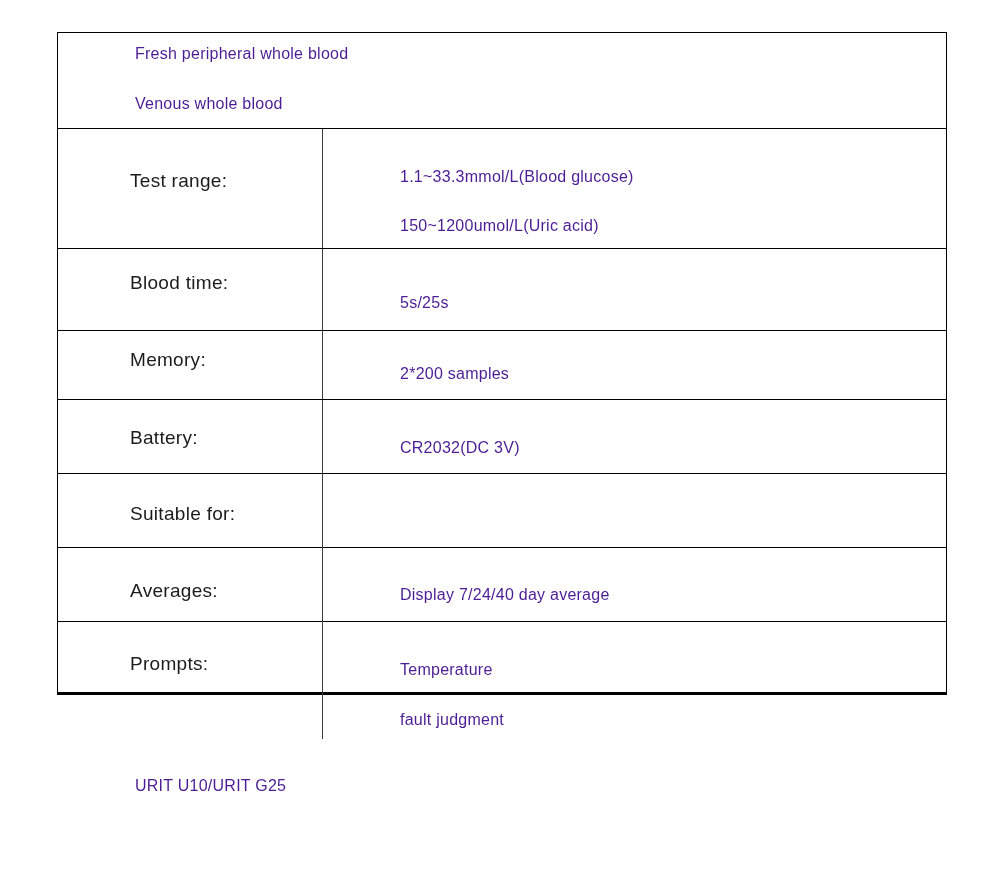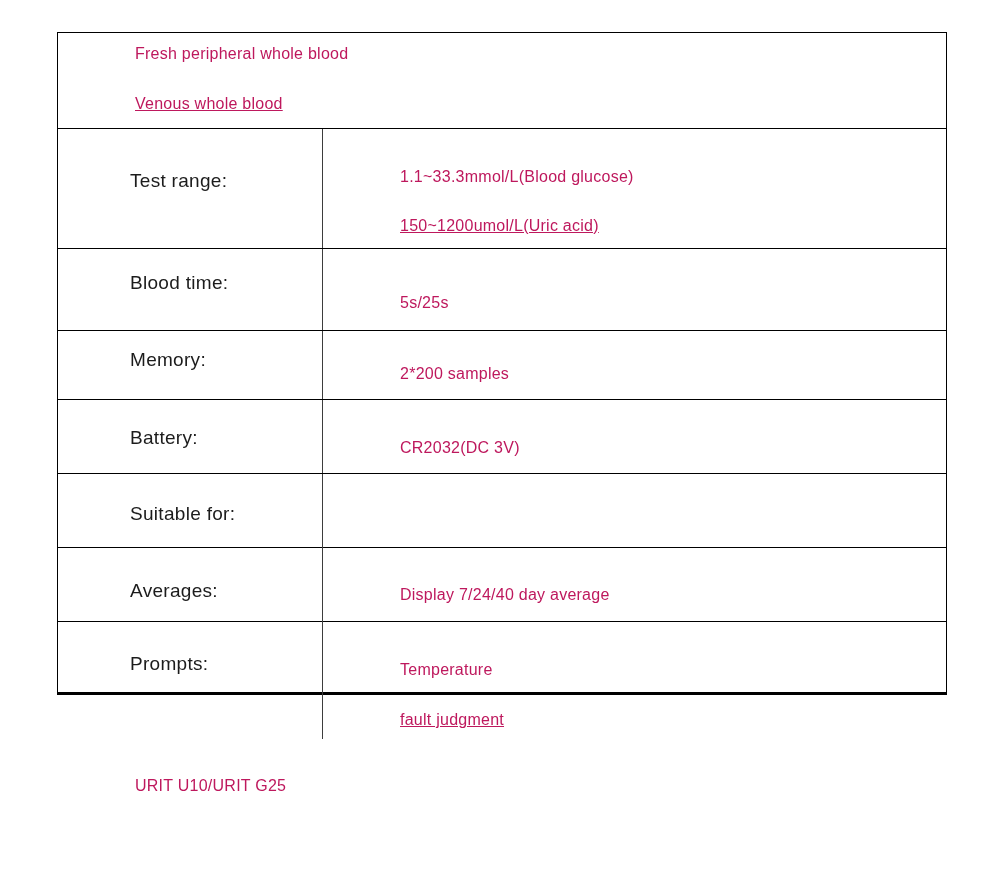--- a/index.html
+++ b/index.html
@@ -32,24 +32,24 @@
     padding-left: 72px;
     font-size: 19px;
     letter-spacing: 0.3px;
     color: #1c1c1c;
   }
   .cell-value {
     flex: 1 1 auto;
     padding-left: 77px;
     font-size: 16px;
     letter-spacing: 0.25px;
-    color: #be185d;
+    color: #4c1d95;
   }
   .vline { line-height: 16px; white-space: nowrap; }
-  .vline + .vline { margin-top: 34px; text-decoration: underline; }
+  .vline + .vline { margin-top: 34px; }
 
   
   .row:nth-child(1) { height: 96px; }
   .row:nth-child(1) .cell-label { padding-top: 36px; }
   .row:nth-child(1) .cell-value { padding-top: 13px; }
 
   .row:nth-child(2) { height: 120px; }
   .row:nth-child(2) .cell-label { padding-top: 41px; }
   .row:nth-child(2) .cell-value { padding-top: 40px; }
   .row:nth-child(2) .vline + .vline { margin-top: 33px; }

